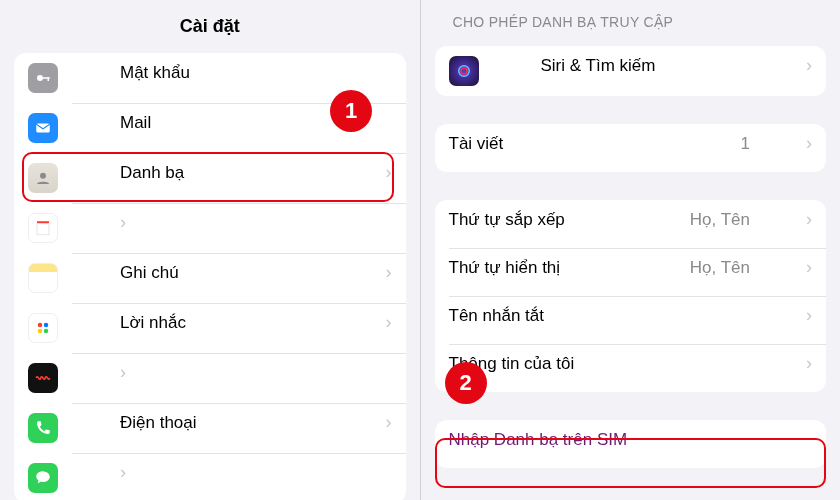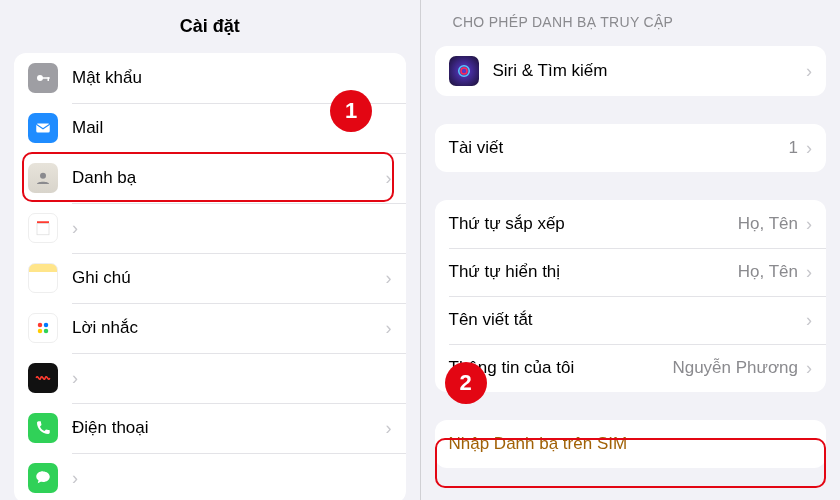--- a/index.html
+++ b/index.html
@@ -35,24 +35,24 @@
     padding: 14px 32px 8px;
   }
   .group {
     margin: 8px 14px 20px;
     background: #fff;
     border-radius: 12px;
     overflow: hidden;
   }
   .row {
     display: flex;
-    align-items: center;
     padding: 10px 14px;
     min-height: 48px;
     position: relative;
+    gap: 48px;
   }
   .row + .row::before {
     content: "";
     position: absolute;
     top: 0;
     left: 58px;
     right: 0;
     height: 1px;
     background: #e3e3e7;
   }
@@ -75,21 +75,21 @@
   .value {
     font-size: 17px;
     color: #8a8a8e;
     margin-right: 8px;
   }
   .chevron {
     color: #c7c7cc;
     font-size: 18px;
     line-height: 1;
   }
-  .link-row .label { color: #a16207; }
+  .link-row .label { color: #701a75; }
   .highlight {
     border: 2.5px solid #e30613;
     border-radius: 10px;
     position: absolute;
     pointer-events: none;
   }
   .badge {
     position: absolute;
     width: 42px;
     height: 42px;
@@ -245,26 +245,25 @@
       <div class="label">Thứ tự sắp xếp</div>
       <div class="value">Họ, Tên</div>
       <div class="chevron">›</div>
     </div>
     <div class="row no-icon">
       <div class="label">Thứ tự hiển thị</div>
       <div class="value">Họ, Tên</div>
       <div class="chevron">›</div>
     </div>
     <div class="row no-icon">
-      <div class="label">Tên viết tắt</div>
+      <div class="label">Tên nhắn tắt</div>
       <div class="chevron">›</div>
     </div>
     <div class="row no-icon">
       <div class="label">Thông tin của tôi</div>
-      <div class="value">Nguyễn Phương</div>
       <div class="chevron">›</div>
     </div>
   </div>
 
   <div class="group">
     <div class="row no-icon link-row">
       <div class="label">Nhập Danh bạ trên SIM</div>
     </div>
   </div>
 

